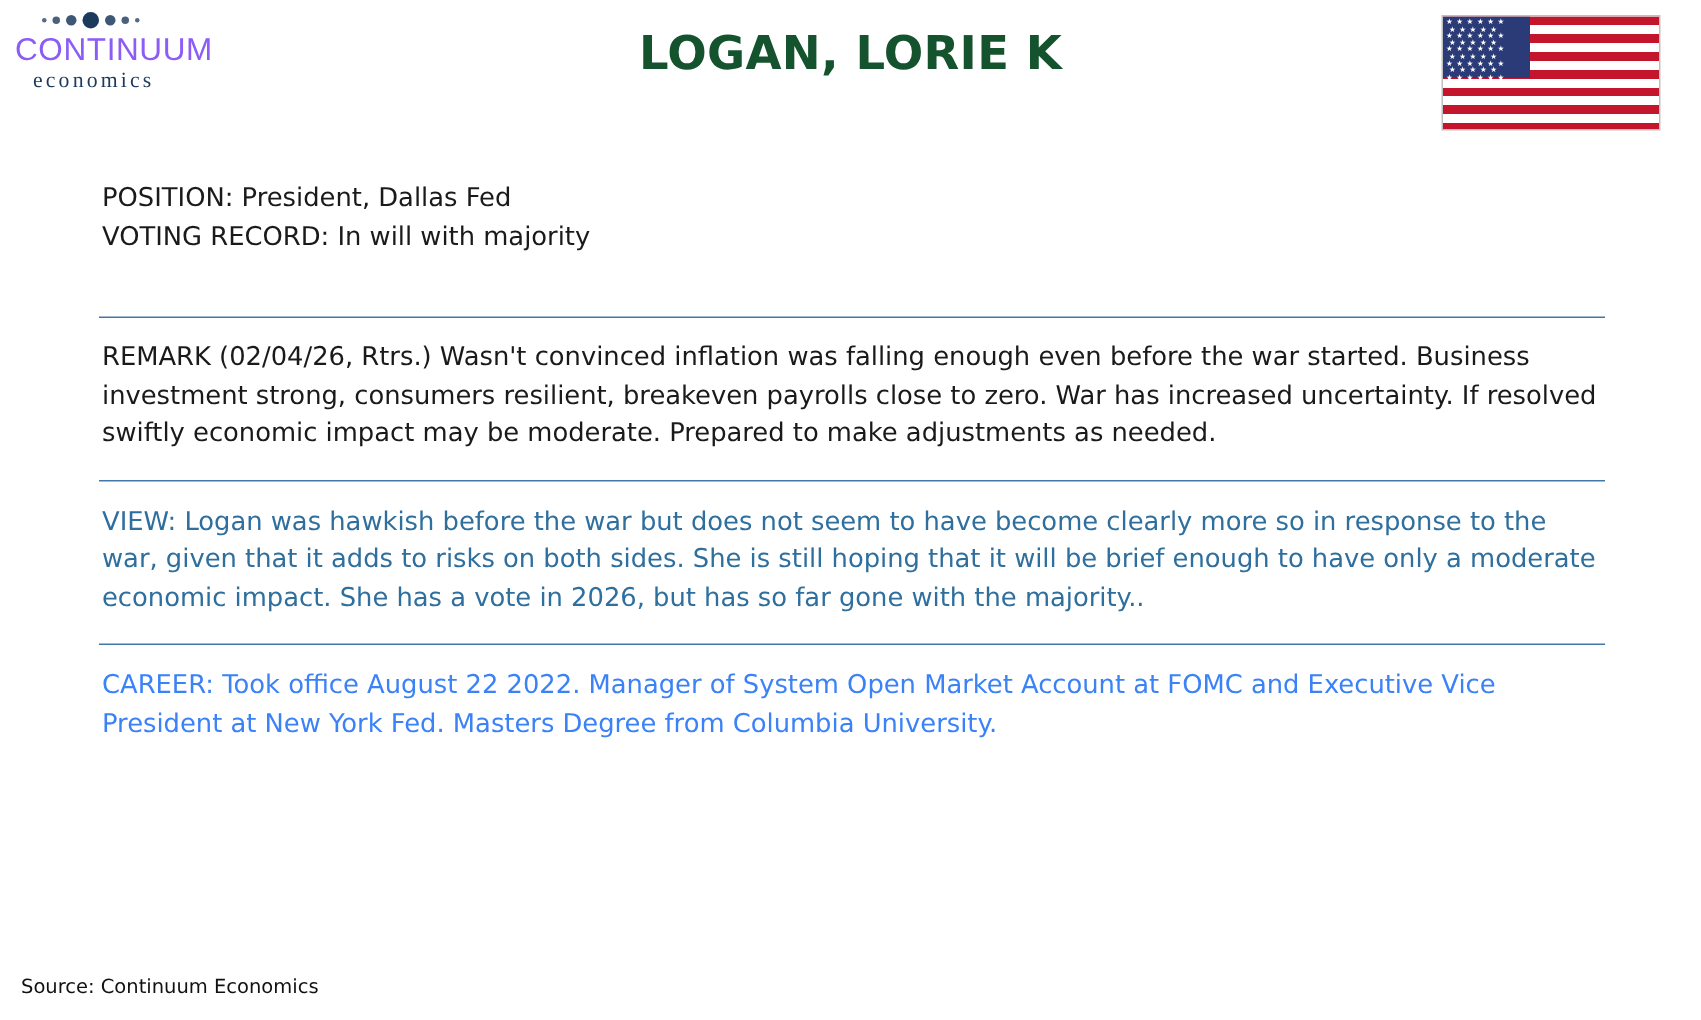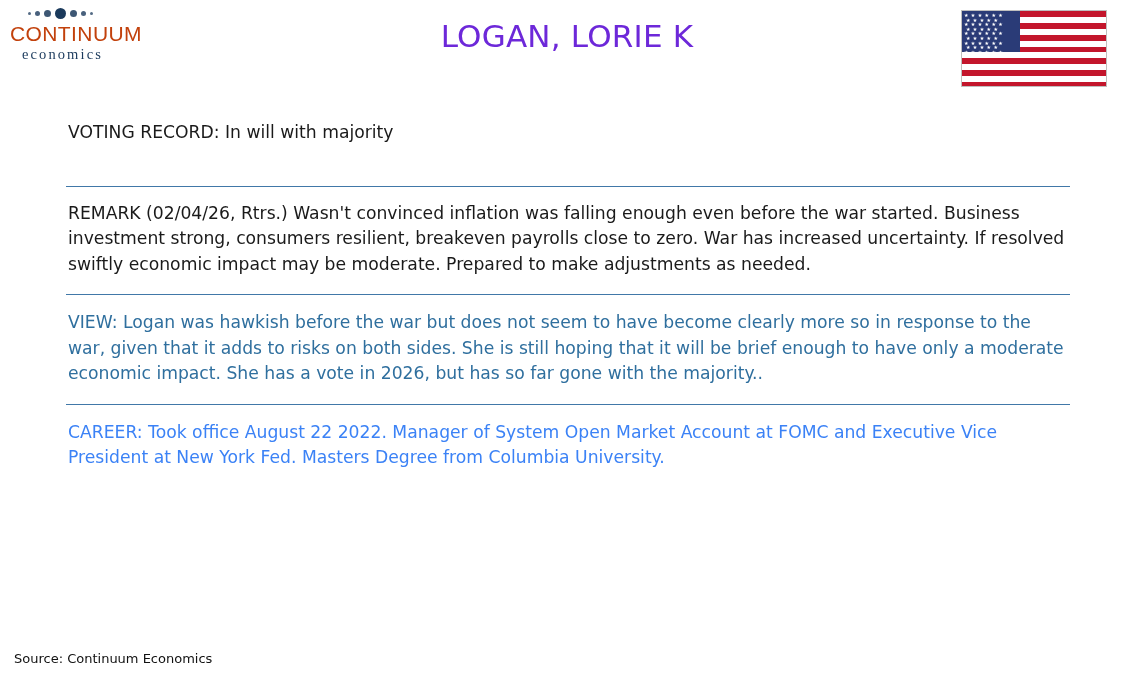--- a/index.html
+++ b/index.html
@@ -44,21 +44,21 @@
   .d2 { width: 5px;  height: 5px;  opacity: .8; }
   .d3 { width: 7px;  height: 7px;  opacity: .85; }
   .d4 { width: 11px; height: 11px; }
   .d5 { width: 7px;  height: 7px;  opacity: .85; }
   .d6 { width: 5px;  height: 5px;  opacity: .8; }
   .d7 { width: 3px;  height: 3px;  opacity: .75; }
   .logo-word {
     font-family: "Liberation Sans", sans-serif;
     font-size: 21px;
     letter-spacing: 0.4px;
-    color: #c2410c;
+    color: #8b5cf6;
     font-weight: 400;
     line-height: 22px;
     margin-top: 1px;
   }
   .logo-sub {
     font-family: Liberation Serif, serif;
     font-size: 14.5px;
     letter-spacing: 2.1px;
     color: #1b3a5c;
     line-height: 18px;
@@ -66,22 +66,22 @@
   }
 
   .doc-title {
     position: absolute;
     left: 0;
     right: 0;
     top: 18px;
     text-align: center;
     font-family: "DejaVu Sans", sans-serif;
     font-size: 31px;
-    font-weight: 400;
-    color: #6d28d9;
+    font-weight: 700;
+    color: #14532d;
     letter-spacing: 0.2px;
   }
 
   
   .flag {
     position: absolute;
     right: 27px;
     top: 10px;
     width: 146px;
     height: 77px;
@@ -190,20 +190,21 @@
 ★ ★ ★ ★ ★ ★
  ★ ★ ★ ★ ★
 ★ ★ ★ ★ ★ ★
  ★ ★ ★ ★ ★
 ★ ★ ★ ★ ★ ★</div>
   </div>
 </div>
 
 <div class="content sect-position">
   <div class="block">
+    <div class="line">POSITION: President, Dallas Fed</div>
     <div class="line">VOTING RECORD: In will with majority</div>
   </div>
 </div>
 
 <div class="gap-a"></div>
 <hr class="hr">
 
 <div class="content sect-remark">
   <div class="block">REMARK (02/04/26, Rtrs.) Wasn't convinced inflation was falling enough even before the war started. Business investment strong, consumers resilient, breakeven payrolls close to zero. War has increased uncertainty. If resolved swiftly economic impact may be moderate. Prepared to make adjustments as needed.</div>
 </div>

